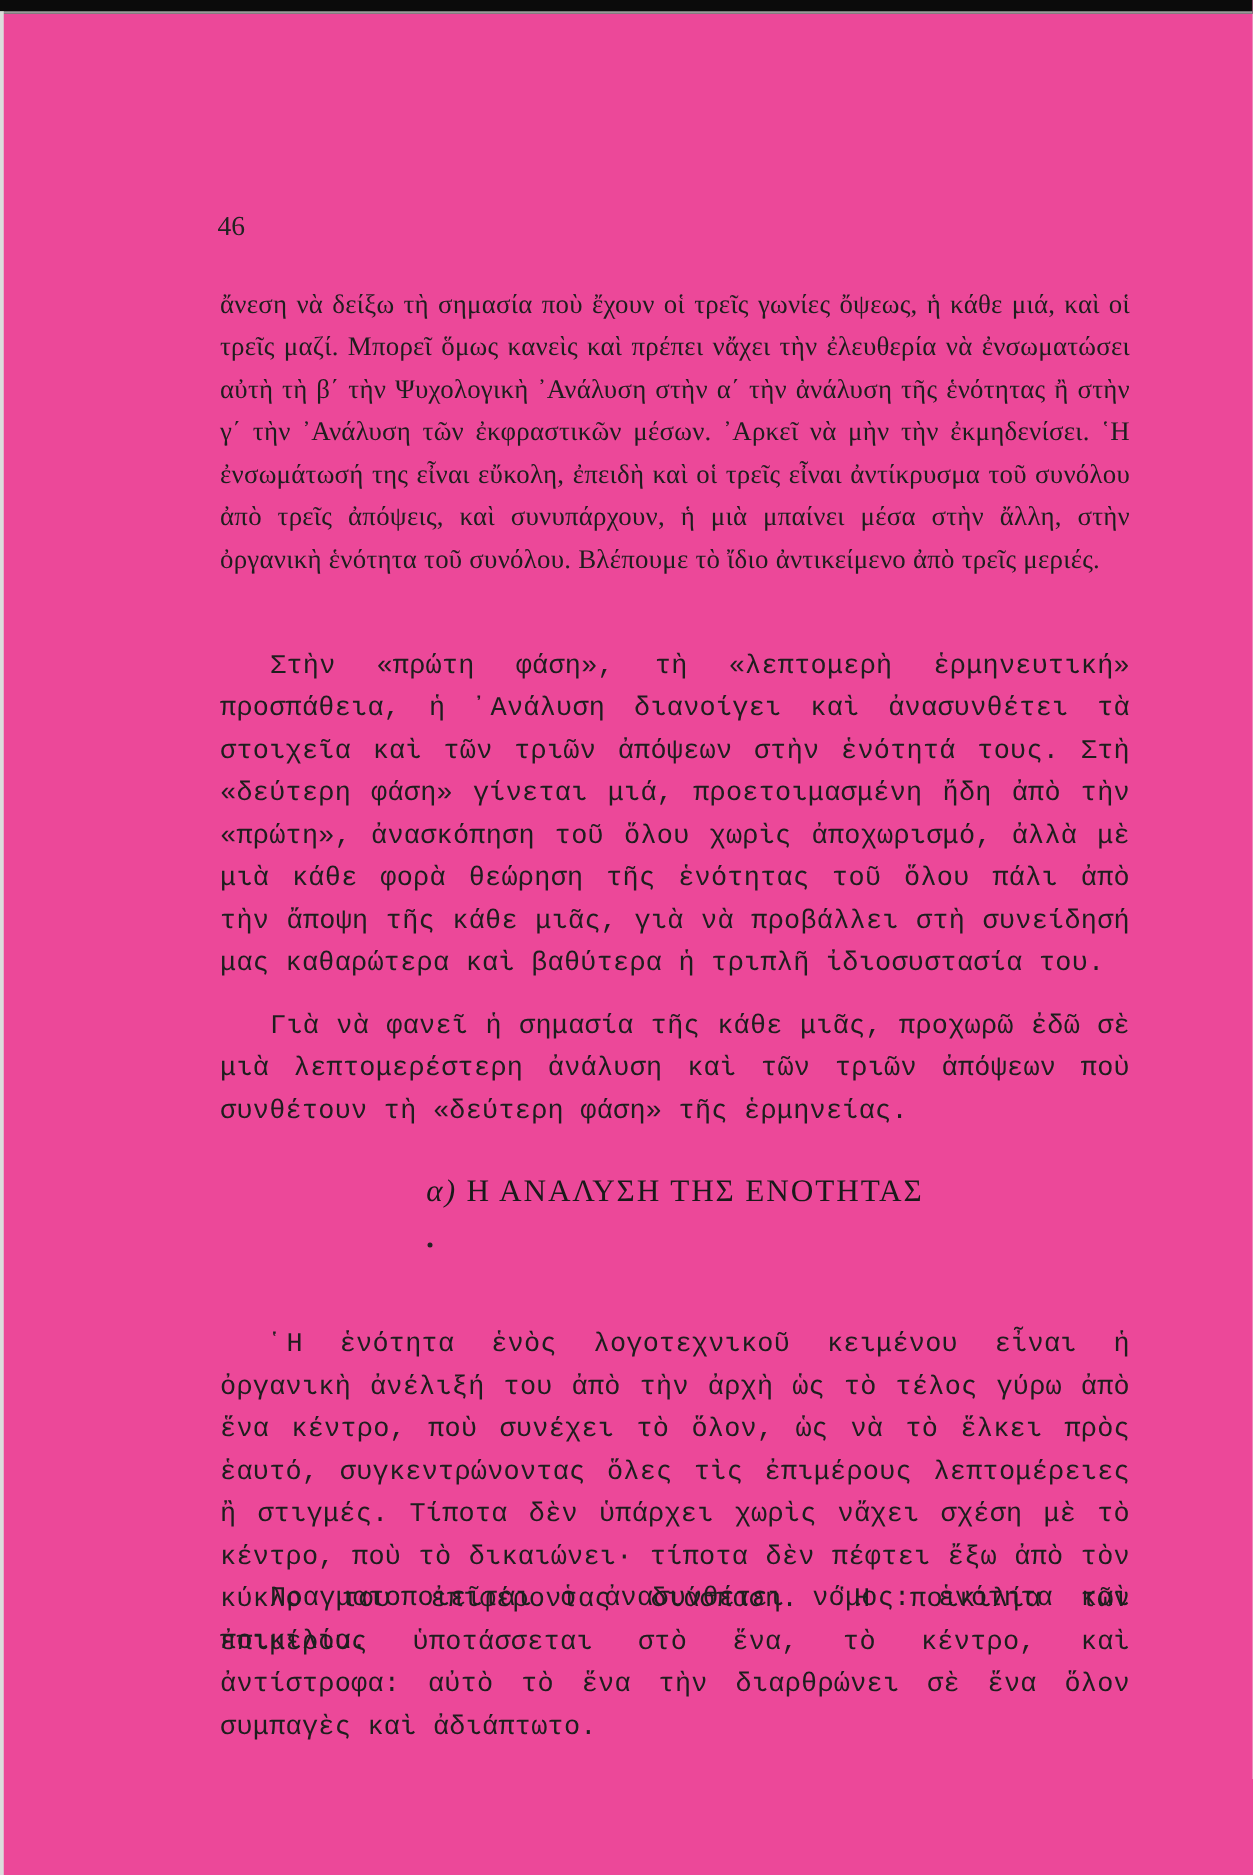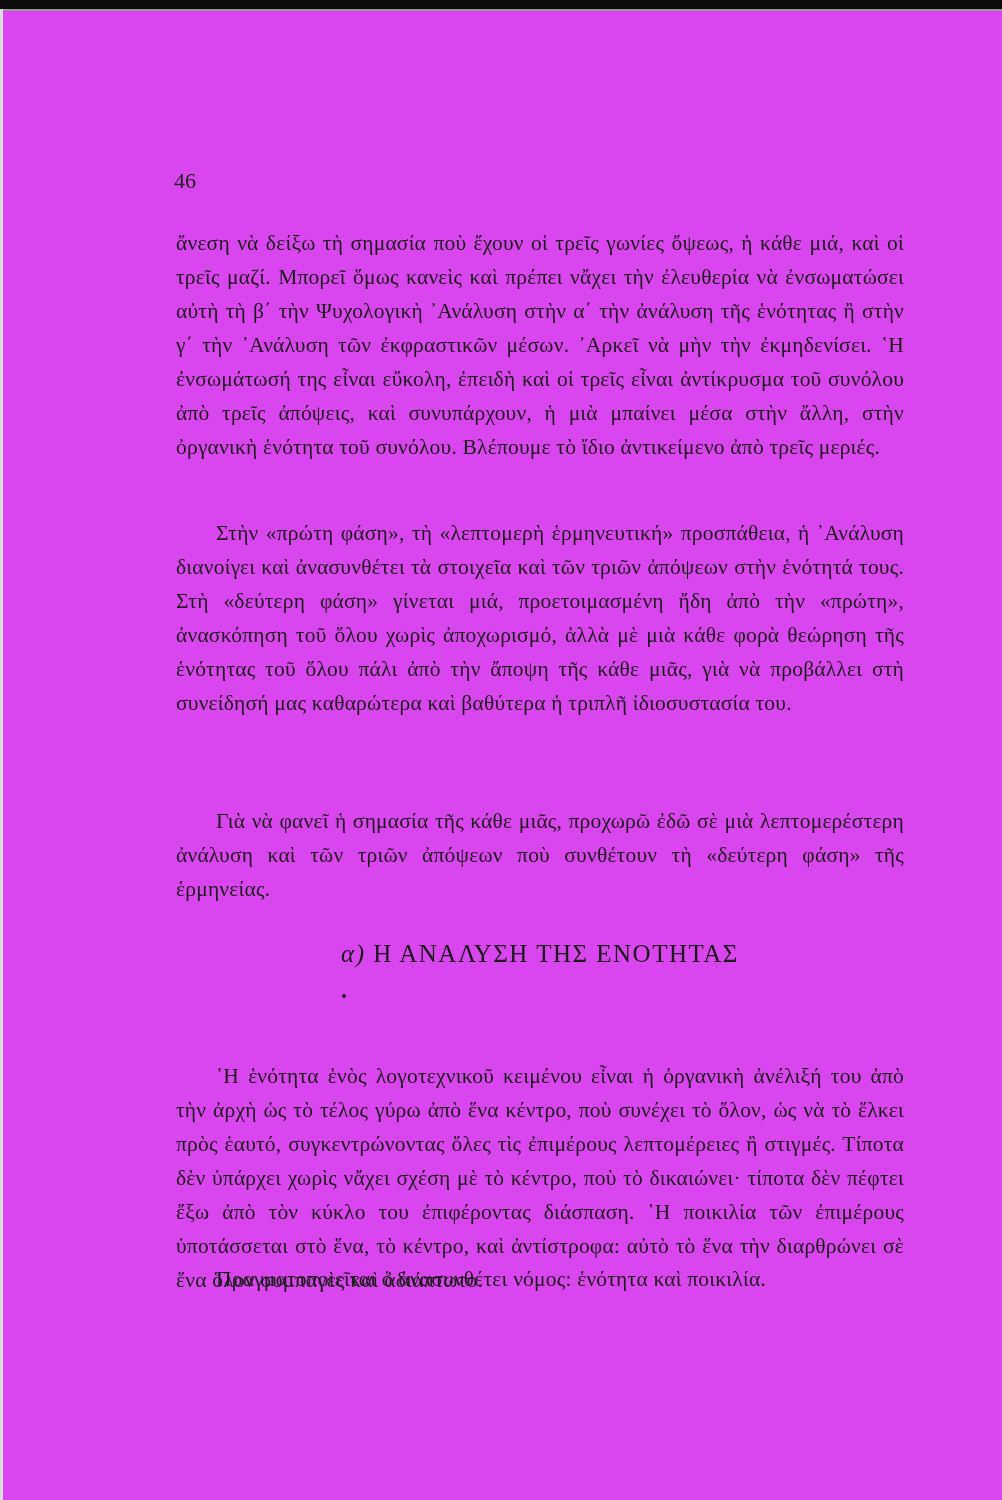--- a/index.html
+++ b/index.html
@@ -13,21 +13,21 @@
       position: relative;
       overflow: hidden;
       font-family: "DejaVu Serif", "Liberation Serif", serif;
       color: #1c1c1c;
     }
     .page {
       position: absolute;
       left: 0; top: 0;
       width: 1002px;
       height: 1500px;
-      background: #d946ef;
+      background: #ec4899;
     }
     .top-edge {
       position: absolute;
       left: 0; top: 0;
       width: 1002px;
       height: 9px;
       background: #0b0b0b;
       border-bottom: 2px solid #9a9a9a;
     }
     .left-edge {
@@ -53,21 +53,21 @@
       font-size: 21.5px;
       line-height: 34px;
       text-align: justify;
       letter-spacing: 0.2px;
       color: #1e1e1e;
     }
     .text-block p {
       margin: 0;
       text-align-last: auto;
     }
-    .indent { text-indent: 40px; }
+    .indent { text-indent: 40px; font-family: Liberation Mono, monospace; }
     .block-1 { top: 226px; }
     .block-2 { top: 516px; }
     .block-3 { top: 804px; }
     .section-heading {
       position: absolute;
       left: 176px;
       width: 728px;
       top: 928px;
       text-align: center;
       font-family: "Liberation Serif", serif;

